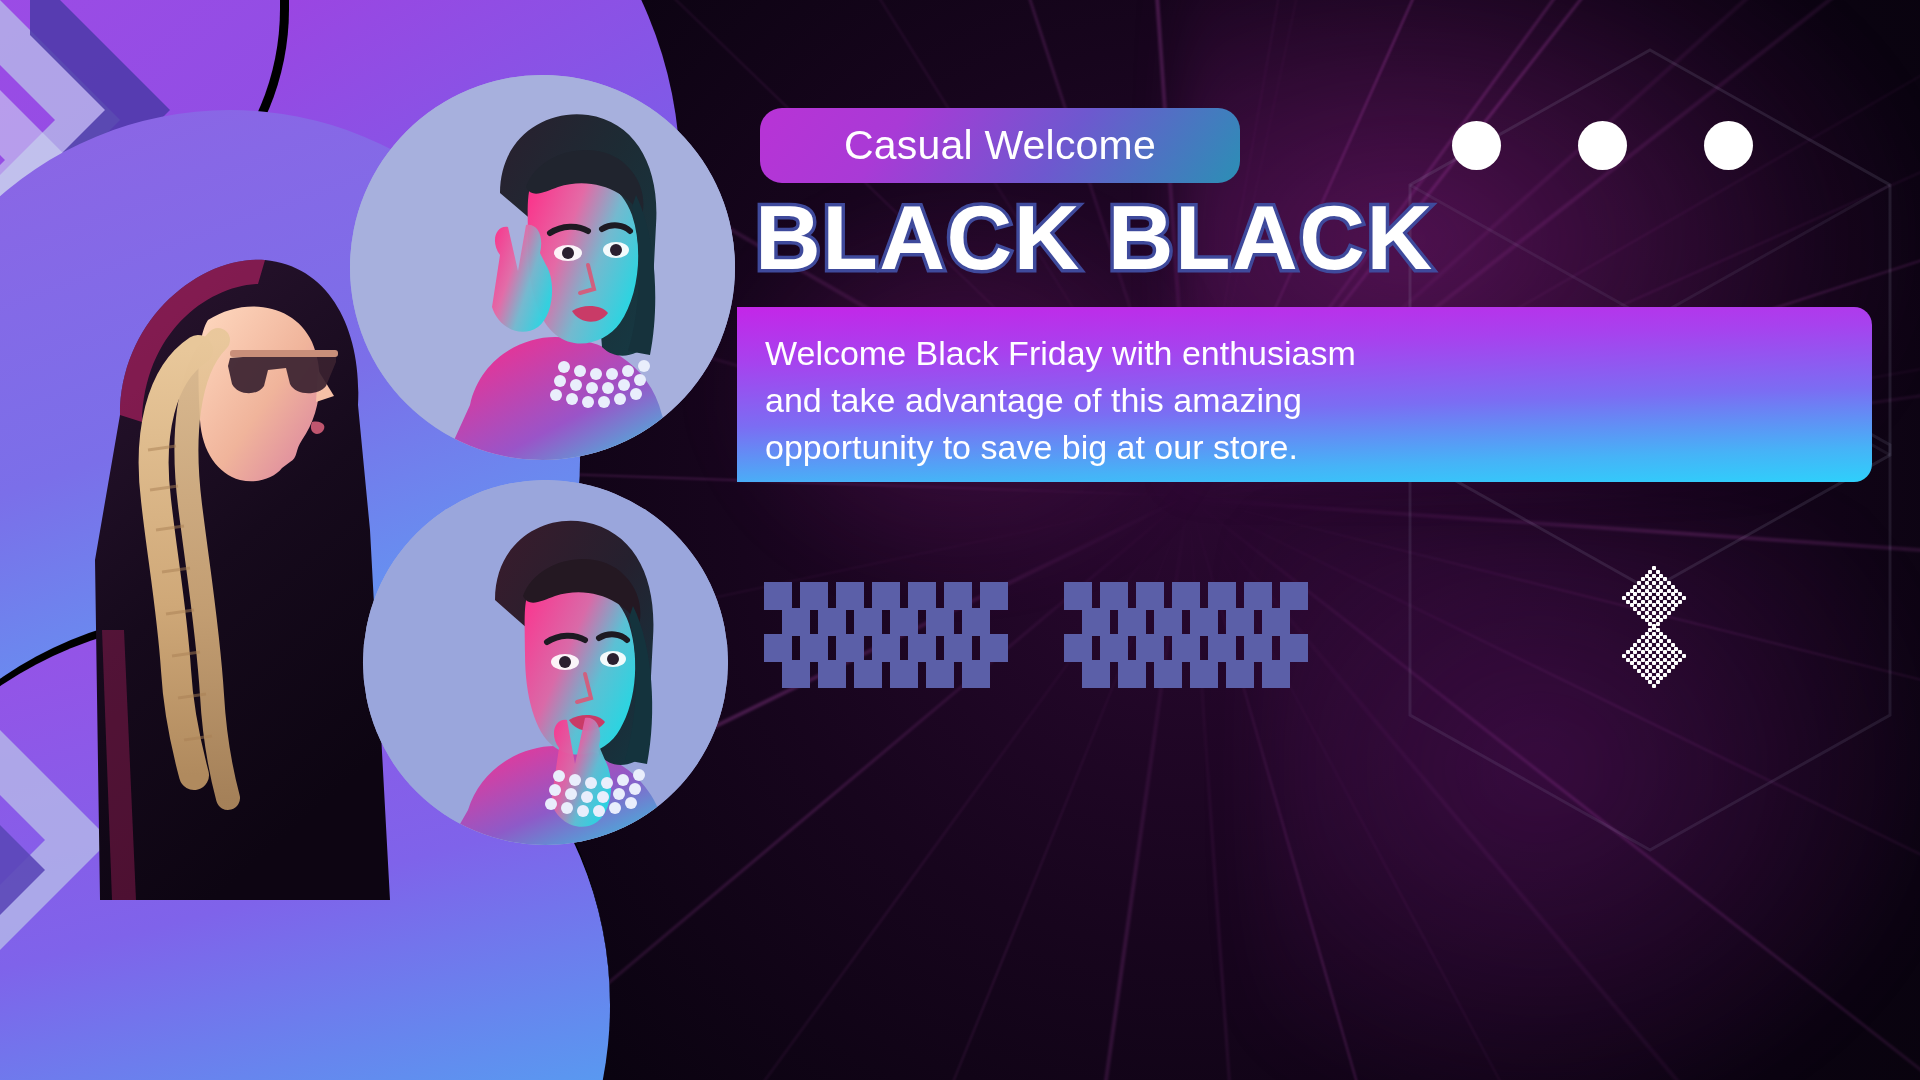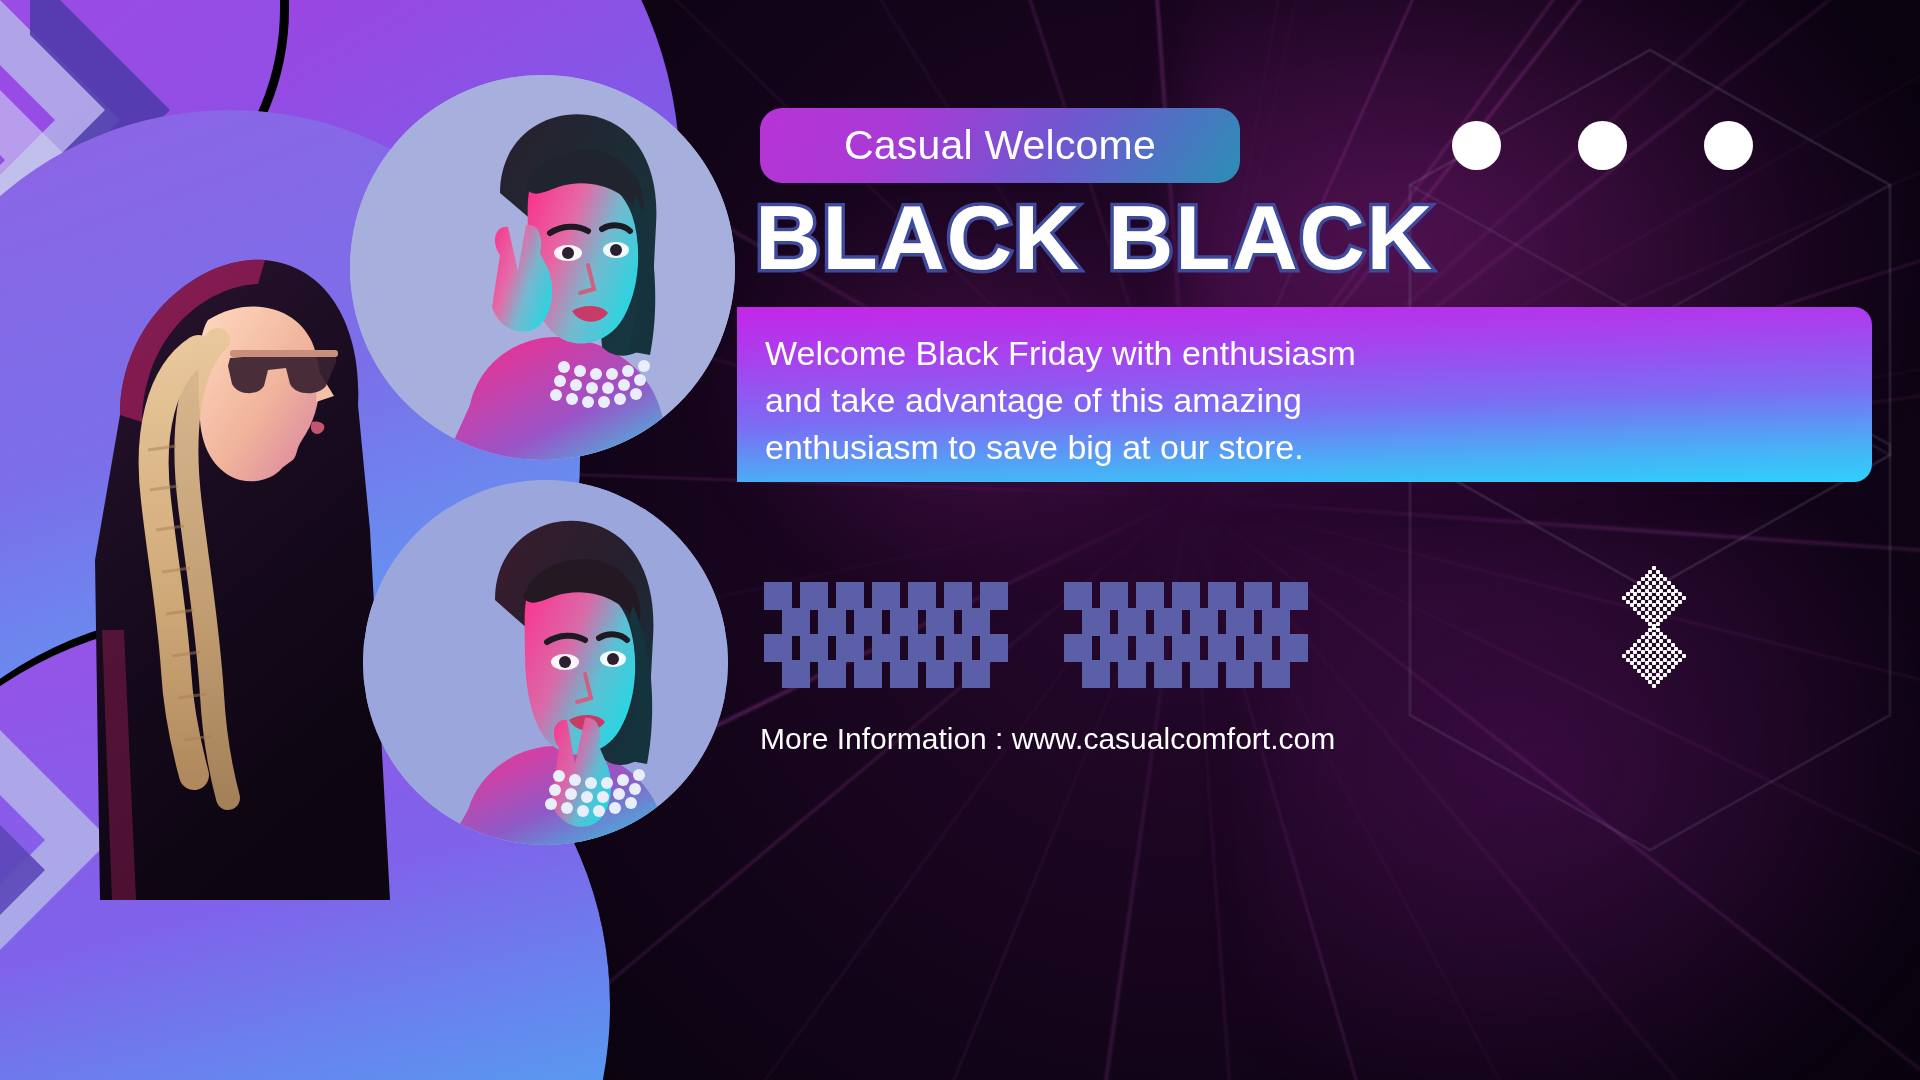--- a/index.html
+++ b/index.html
@@ -355,21 +355,21 @@
         <div class="dot" style="left: 126px;"></div>
         <div class="dot" style="left: 252px;"></div>
       </div>
 
     <div class="headline">BLACK BLACK</div>
 
     <div class="para">
       <p>
         <span>Welcome Black Friday with enthusiasm</span><br>
         <span>and take advantage of this amazing</span><br>
-        <span>enthusiasm to save big at our store.</span>
+        <span>opportunity to save big at our store.</span>
       </p>
     </div>
 
 
     <div class="checks" id="checks1">
         <div class="chk" style="left: 0px; top: 0px;"></div>
         <div class="chk" style="left: 36px; top: 0px;"></div>
         <div class="chk" style="left: 72px; top: 0px;"></div>
         <div class="chk" style="left: 108px; top: 0px;"></div>
         <div class="chk" style="left: 144px; top: 0px;"></div>
@@ -582,16 +582,15 @@
         <div class="ddot" style="left: 41.72px; top: 112.6px;"></div>
         <div class="ddot" style="left: 49.16px; top: 112.6px;"></div>
         <div class="ddot" style="left: 30.56px; top: 116.32px;"></div>
         <div class="ddot" style="left: 38px; top: 116.32px;"></div>
         <div class="ddot" style="left: 45.44px; top: 116.32px;"></div>
         <div class="ddot" style="left: 34.28px; top: 120.04px;"></div>
         <div class="ddot" style="left: 41.72px; top: 120.04px;"></div>
         <div class="ddot" style="left: 38px; top: 123.76px;"></div>
       </div>
 
-    <div class="footer">More Information : www.casualcomfort.com</div>
 
   </div>
 </div>
 
 </body></html>

